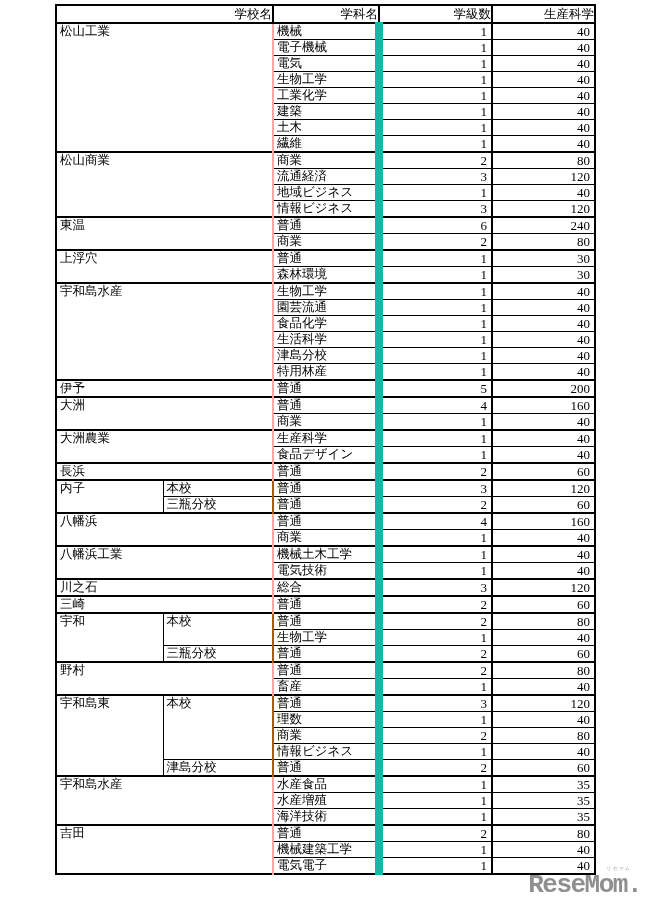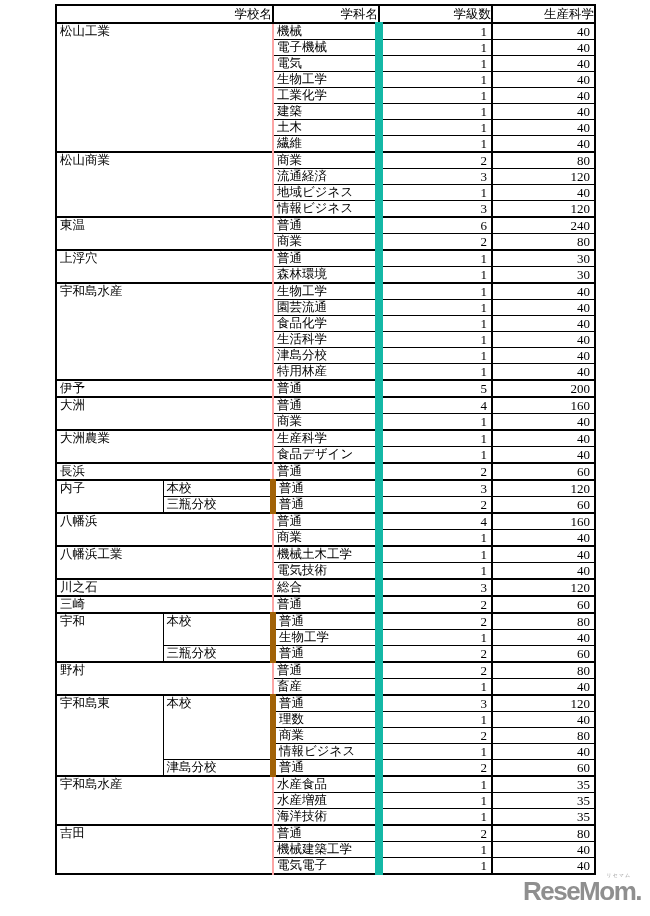--- a/index.html
+++ b/index.html
@@ -55,31 +55,31 @@
     padding-left: 3px;
   }
   td.num {
     font-family: "Liberation Serif", serif;
     font-size: 13px;
     text-align: right;
     padding-right: 4px;
   }
   td.c-school { vertical-align: top; border-right: 2px solid #fca5a5; }
   td.c-school.has-campus { border-right: 1px solid #000; }
-  td.c-campus { vertical-align: top; border-right: 6px solid #a16207; }
+  td.c-campus { vertical-align: top; border-right: 2px solid #a16207; }
   td.c-dept  { border-right: 8px solid #14b8a6; }
   td.c-count { border-right: 2px solid #000; }
   tr.group-start td { border-top: 2px solid #000; }
 
   .logo {
     position: absolute;
     right: 9px;
-    bottom: 12px;
+    bottom: 18px;
     color: #8f8f8f;
-    font-family: Liberation Sans, sans-serif;
+    font-family: Liberation Mono, monospace;
     font-weight: bold;
     font-size: 26px;
     line-height: 26px;
     letter-spacing: -1.5px;
     white-space: nowrap;
   }
   .logo-ruby {
     position: absolute;
     top: -5px;
     right: 10px;

